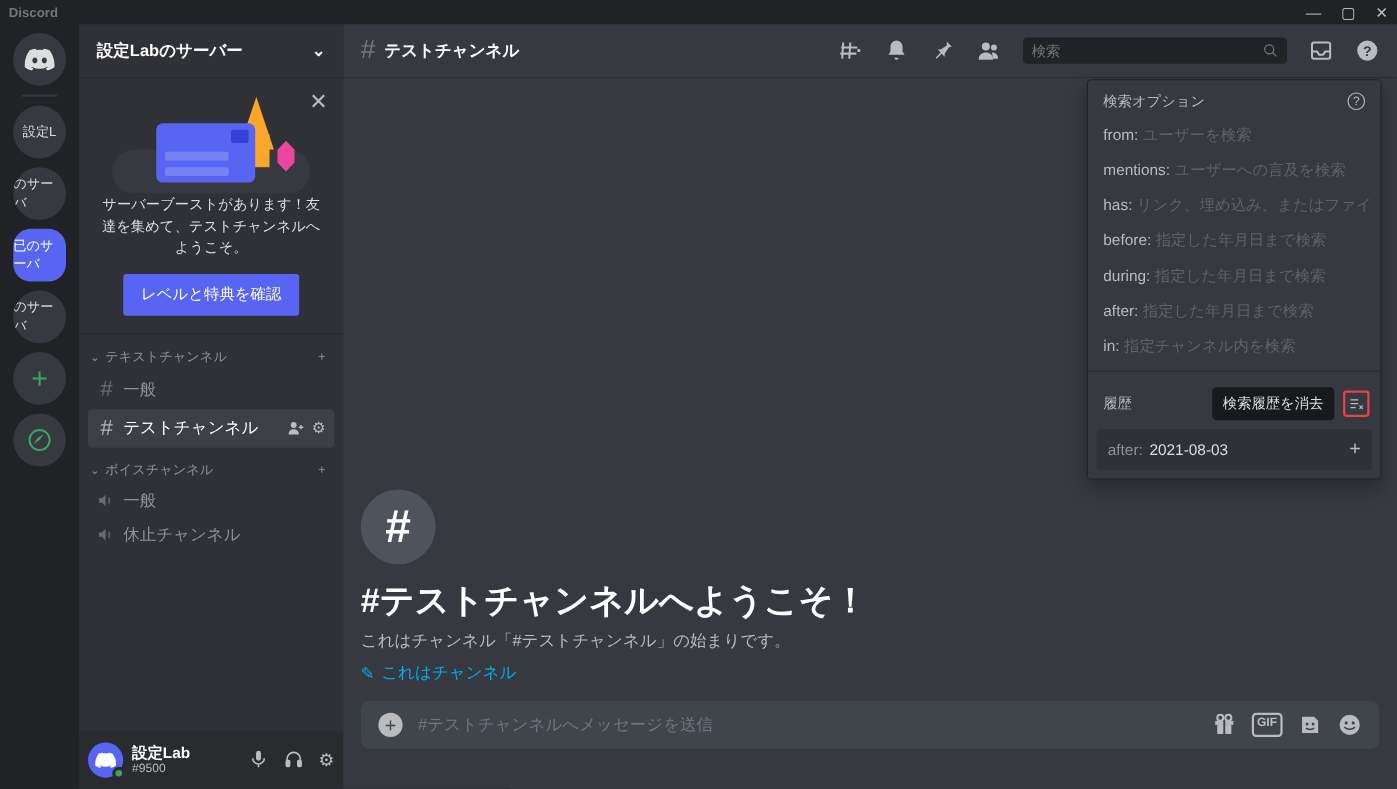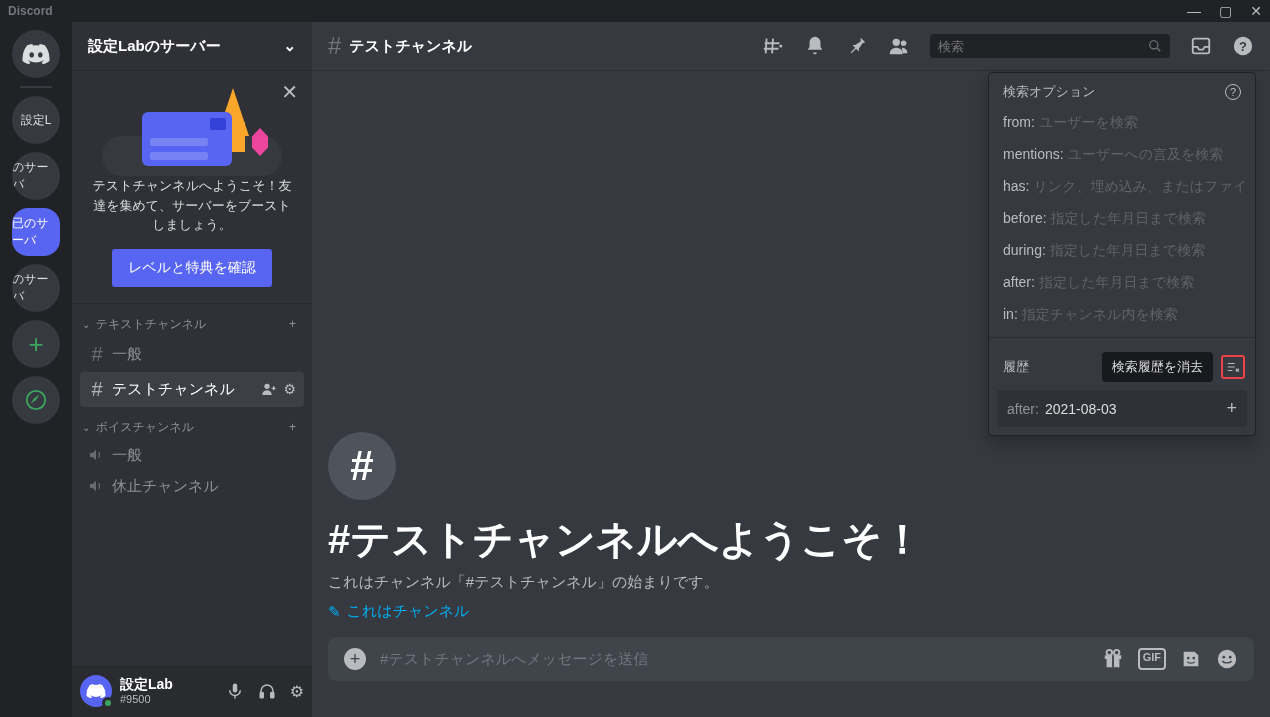--- a/index.html
+++ b/index.html
@@ -40,21 +40,21 @@
 .main{flex:1;background:#36393f;display:flex;flex-direction:column;position:relative}
 .chat-header{height:48px;display:flex;align-items:center;padding:0 16px;box-shadow:0 1px 0 rgba(4,4,5,.2);gap:8px}
 .chat-header .hash{color:#72767d;font-size:24px;font-weight:400}
 .chat-header .title{font-weight:600;color:#fff;font-size:15px}
 .header-icons{margin-left:auto;display:flex;align-items:center;gap:20px;color:#b9bbbe}
 .search-box{background:#202225;border-radius:4px;width:240px;height:24px;display:flex;align-items:center;padding:0 8px;color:#72767d;font-size:13px}
 .search-box input{background:transparent;border:none;color:#dcddde;flex:1;outline:none;font-size:13px}
 .chat-body{flex:1;display:flex;flex-direction:column;justify-content:flex-end;padding:16px}
 .welcome{padding:0 0 16px 0}
 .welcome .big-hash{width:68px;height:68px;border-radius:50%;background:#4f545c;display:flex;align-items:center;justify-content:center;color:#fff;font-size:42px;font-weight:700;margin-bottom:12px}
-.welcome h1{font-size:40px;font-weight:700;color:#fff;margin-bottom:6px}
+.welcome h1{font-size:31px;font-weight:700;color:#fff;margin-bottom:6px}
 .welcome p{color:#b9bbbe;font-size:15px;margin-bottom:10px}
 .welcome .edit{color:#00aff4;font-size:15px;cursor:pointer;display:flex;align-items:center;gap:6px}
 .msg-input{background:#40444b;border-radius:8px;height:44px;display:flex;align-items:center;padding:0 16px;gap:14px;color:#b9bbbe;margin-bottom:20px}
 .msg-input .plus{width:22px;height:22px;border-radius:50%;background:#b9bbbe;color:#40444b;display:flex;align-items:center;justify-content:center;font-size:18px;cursor:pointer}
 .msg-input .ph{flex:1;color:#72767d;font-size:15px}
 .msg-input .ricons{display:flex;gap:14px;font-size:13px;font-weight:700}
 .msg-input .ricons span{cursor:pointer}
 .search-popup{position:absolute;top:50px;right:14px;width:268px;background:#36393f;border:1px solid #202225;border-radius:4px;box-shadow:0 8px 16px rgba(0,0,0,.24);padding:0;z-index:10}
 .sp-head{display:flex;justify-content:space-between;align-items:center;padding:10px 14px 6px;font-size:13px;color:#b9bbbe}
 .sp-row{padding:7px 14px;font-size:14px;cursor:pointer;white-space:nowrap;overflow:hidden}
@@ -124,21 +124,21 @@
         <div class="ba-cloud"></div>
         <div class="ba-arrow"></div>
           <div class="ba-arrow2"></div>
         <div class="ba-card">
           <div style="position:absolute;top:6px;right:6px;width:16px;height:12px;background:#3442d9;border-radius:2px"></div>
           <div class="ba-line" style="top:26px"></div>
           <div class="ba-line" style="top:40px"></div>
         </div>
         <div class="ba-gem"></div>
       </div>
-      <div class="boost-text">テストチャンネルへようこそ！友達を集めて、サーバーをブーストしましょう。</div>
+      <div class="boost-text">サーバーブーストがあります！友達を集めて、テストチャンネルへようこそ。</div>
       <button class="boost-btn">レベルと特典を確認</button>
     </div>
 
     <div class="ch-section">
       <div class="ch-head">
         <span><span class="arrow">⌄</span> <span>テキストチャンネル</span></span>
         <span>+</span>
       </div>
       <div class="ch-item">
         <span class="hash">#</span>

